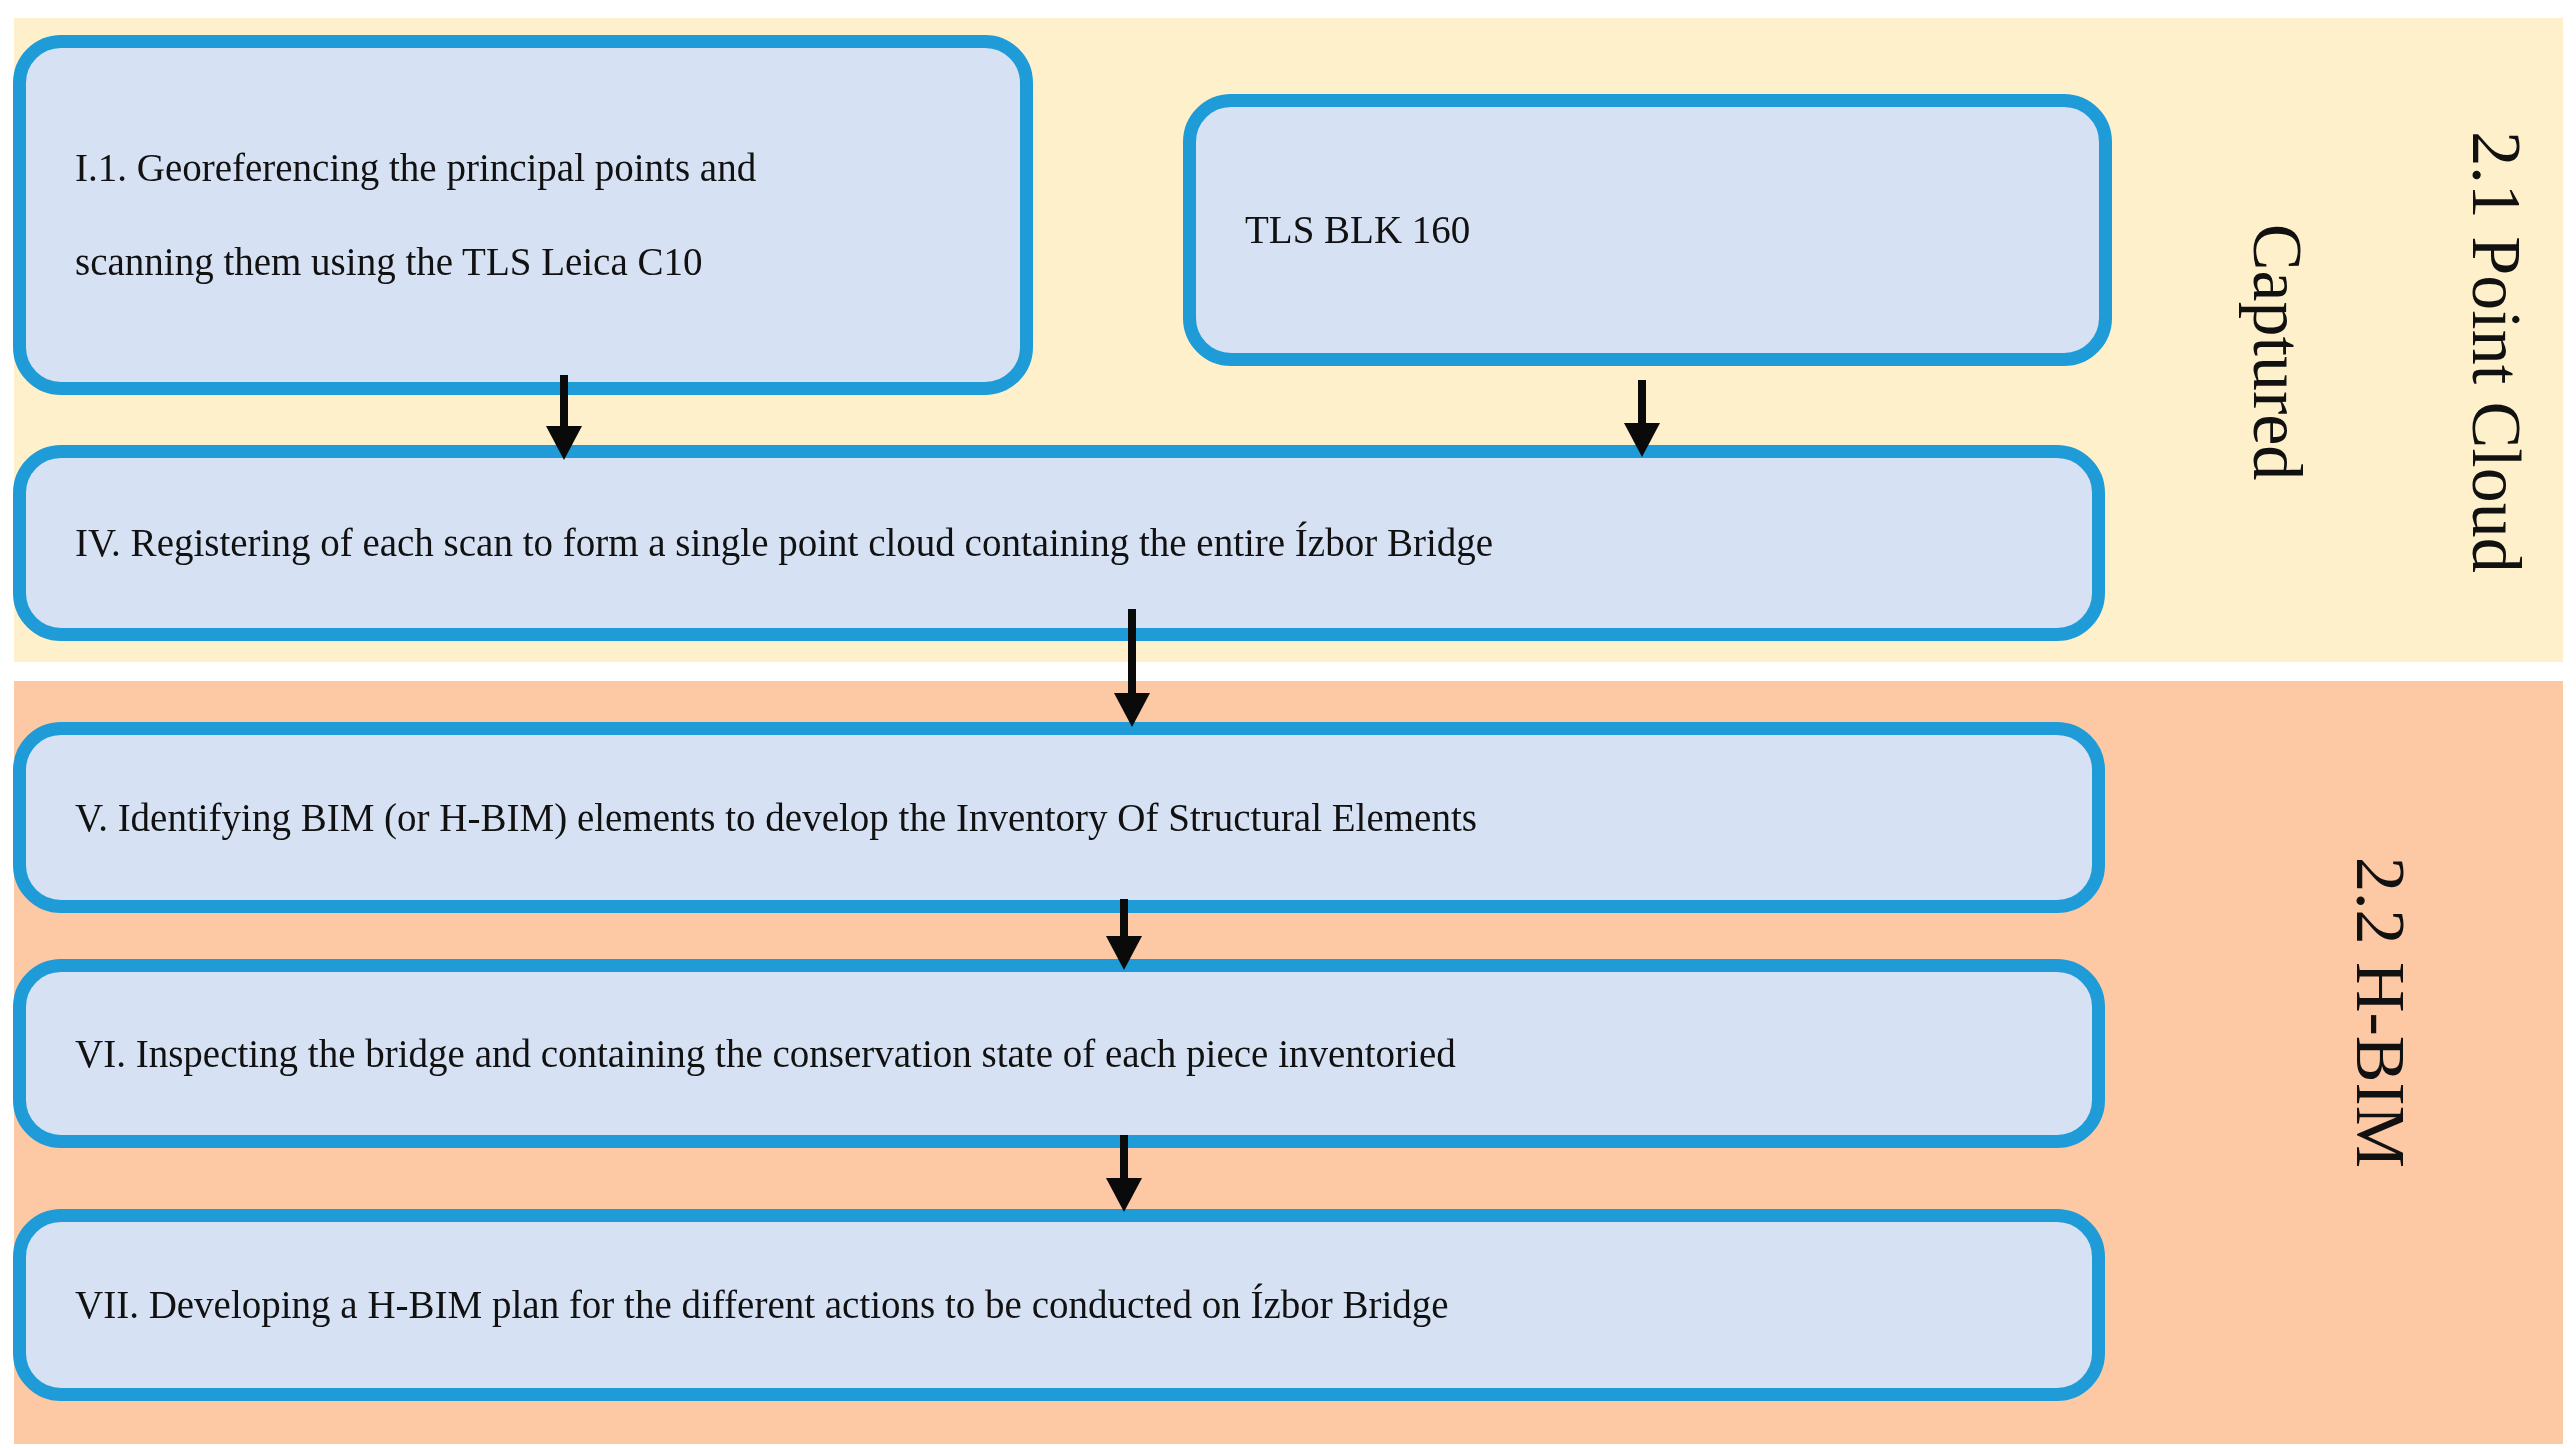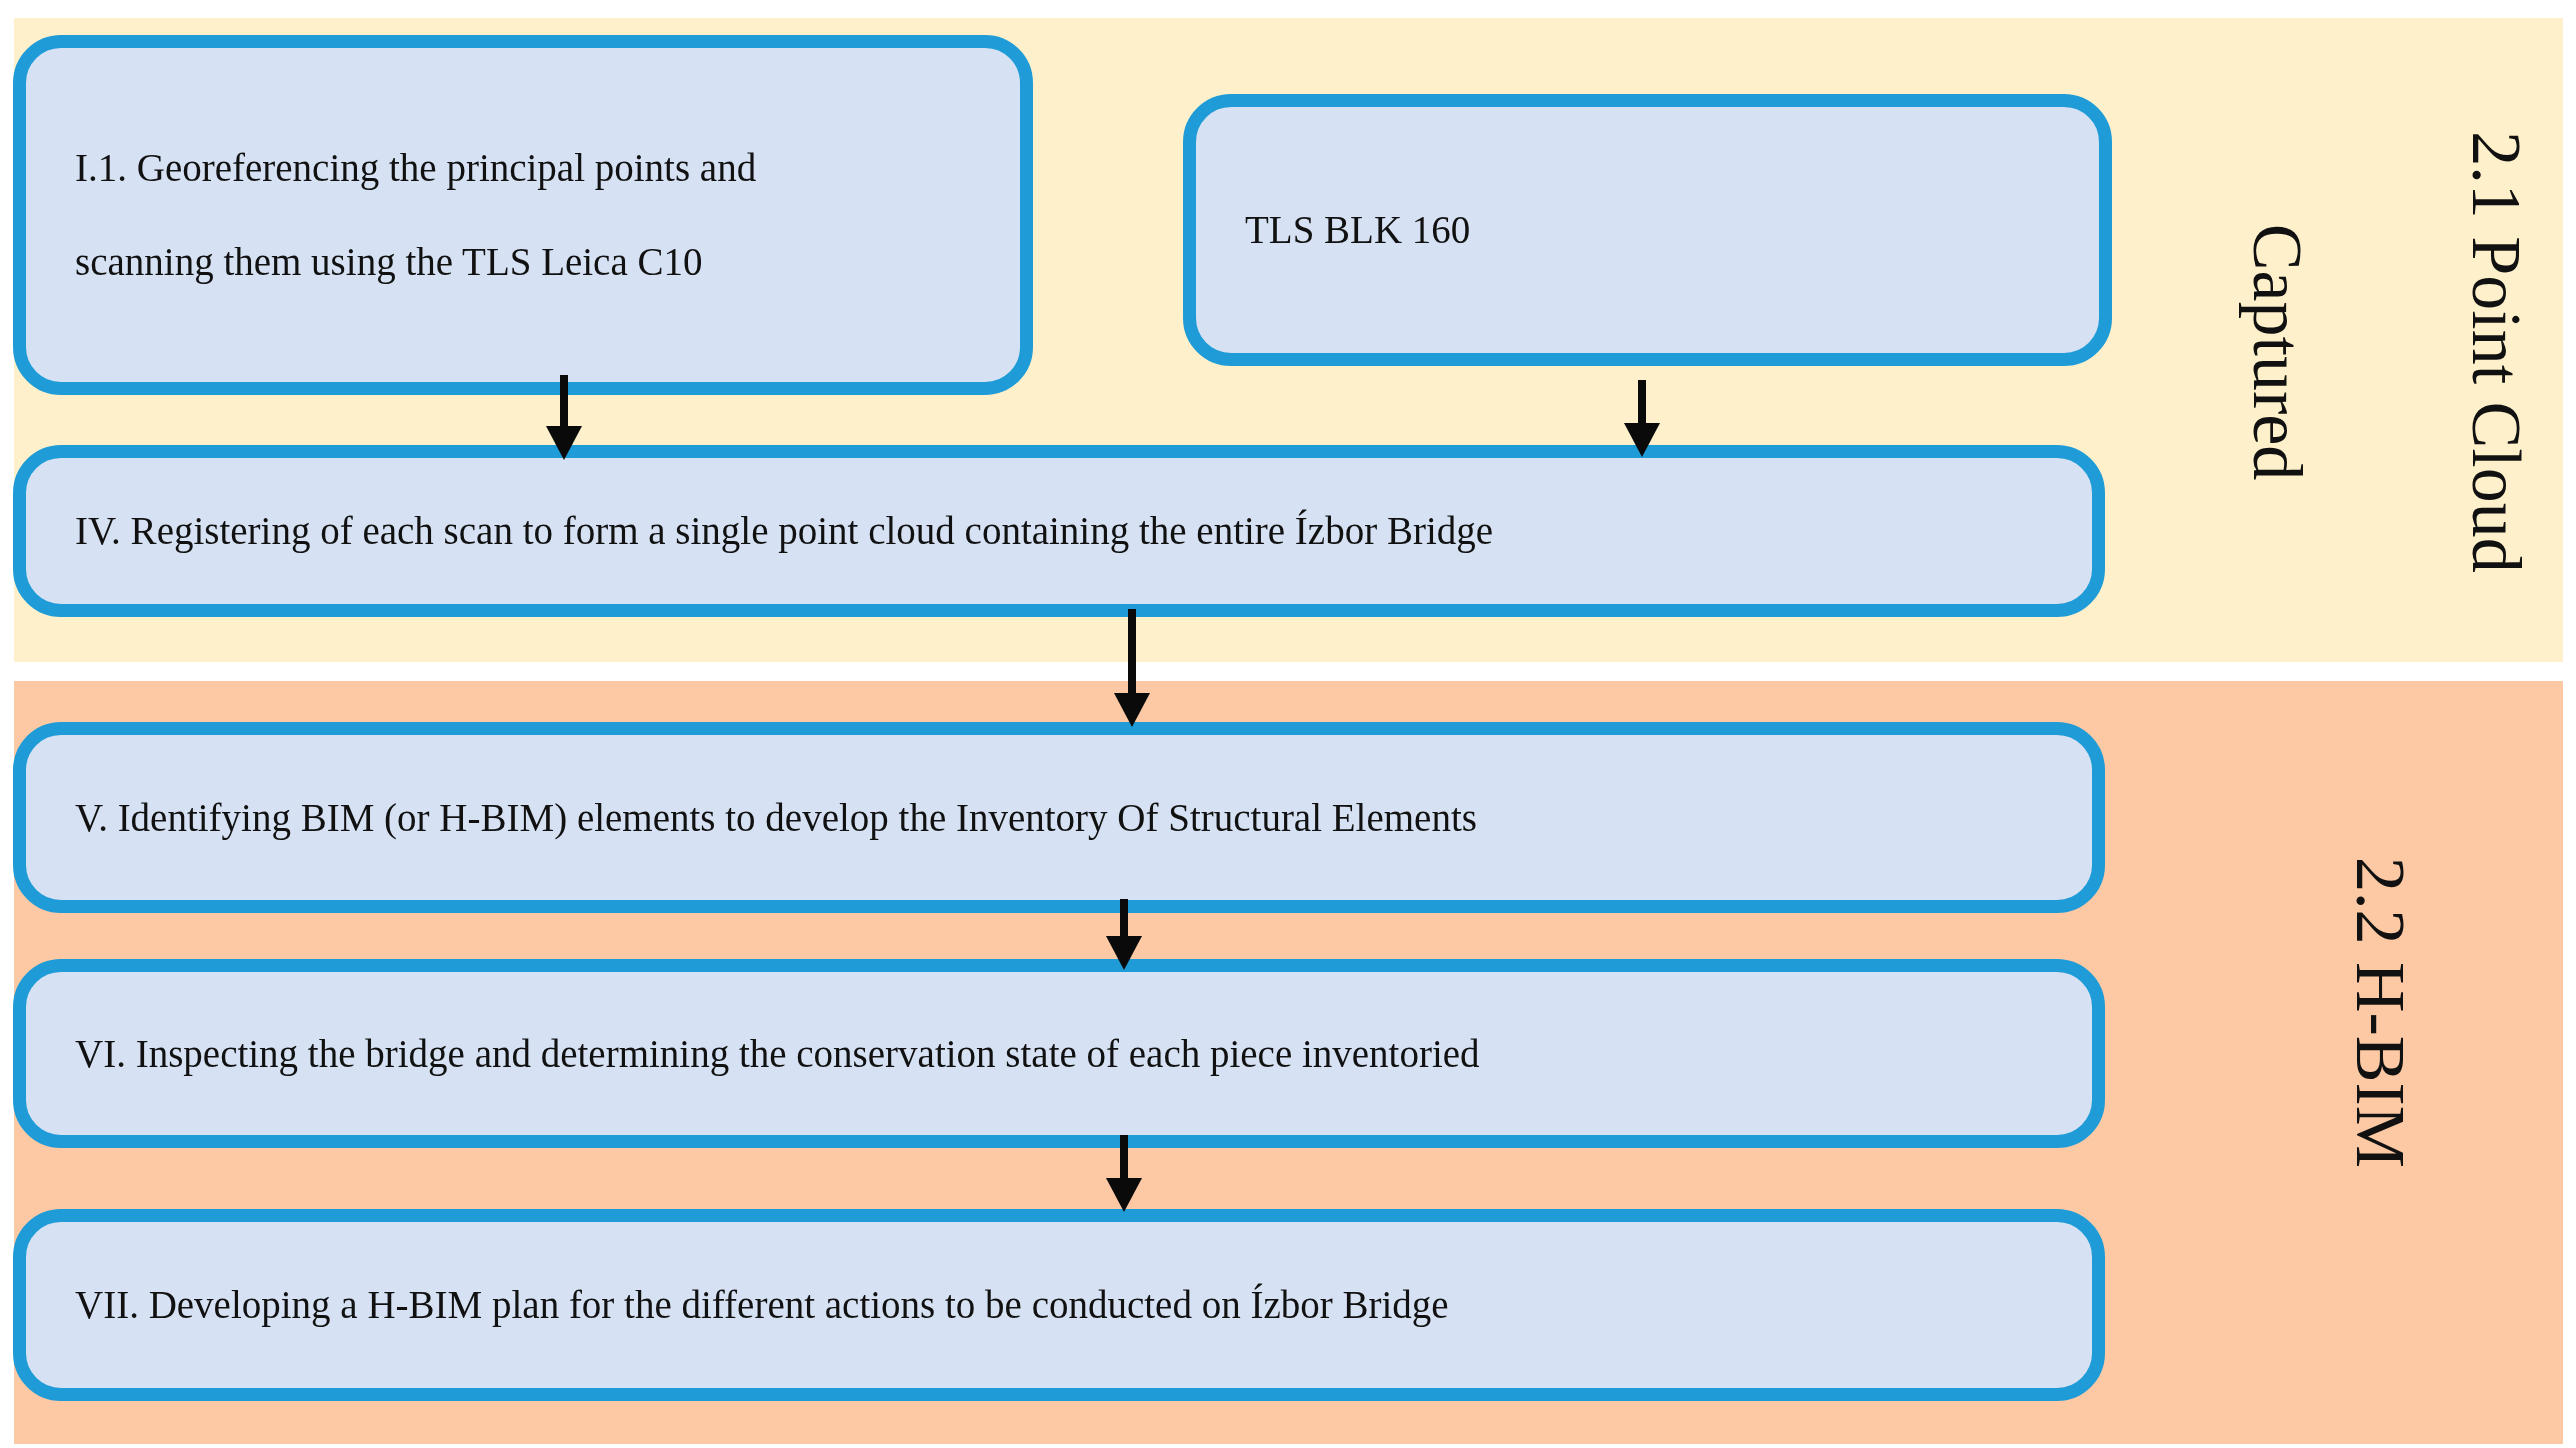--- a/index.html
+++ b/index.html
@@ -23,21 +23,21 @@
     border: 13.7px solid var(--box-border, #1F9CD7);
     border-radius: 48px;
     display: flex;
     align-items: center;
     font-size: 39px;
   }
   .fbox .content { padding: 0 49px; line-height: 2.4; }
 
   #box-i1  { left: 13px;   top: 35px;   width: 1020px; height: 360px; }
   #box-i2  { left: 1183px; top: 94px;  width: 929px; height: 272px; }
-  #box-iv  { left: 13px;   top: 445px;  width: 2092px; height: 172px; }
+  #box-iv  { left: 13px;   top: 445px;  width: 2092px; height: 196px; }
   #box-v   { left: 13px;   top: 722px; width: 2092px; height: 191px; }
   #box-vi  { left: 13px;   top: 959px; width: 2092px; height: 189px; }
   #box-vii { left: 13px;   top: 1209px; width: 2092px; height: 192px; text-align: center; }
 
   .italic { }
 
   .arrow {
     position: absolute;
     width: 36px;
     display: flex;
@@ -90,21 +90,21 @@
 
   <div class="fbox" id="box-iv">
     <div class="content">IV. Registering of each scan to form a single point cloud containing the entire Ízbor Bridge</div>
   </div>
 
   <div class="fbox" id="box-v">
     <div class="content"><span>V. Identifying BIM (or H-BIM) elements to develop the </span><span class="italic">Inventory Of Structural Elements</span></div>
   </div>
 
   <div class="fbox" id="box-vi">
-    <div class="content">VI. Inspecting the bridge and determining the conservation state of each piece inventoried</div>
+    <div class="content">VI. Inspecting the bridge and containing the conservation state of each piece inventoried</div>
   </div>
 
   <div class="fbox" id="box-vii">
     <div class="content">VII. Developing a H-BIM plan for the different actions to be conducted on Ízbor Bridge</div>
   </div>
 
   <div class="arrow" id="arrow-i1-iv">
     <div class="stem"></div>
     <div class="head"></div>
   </div>

